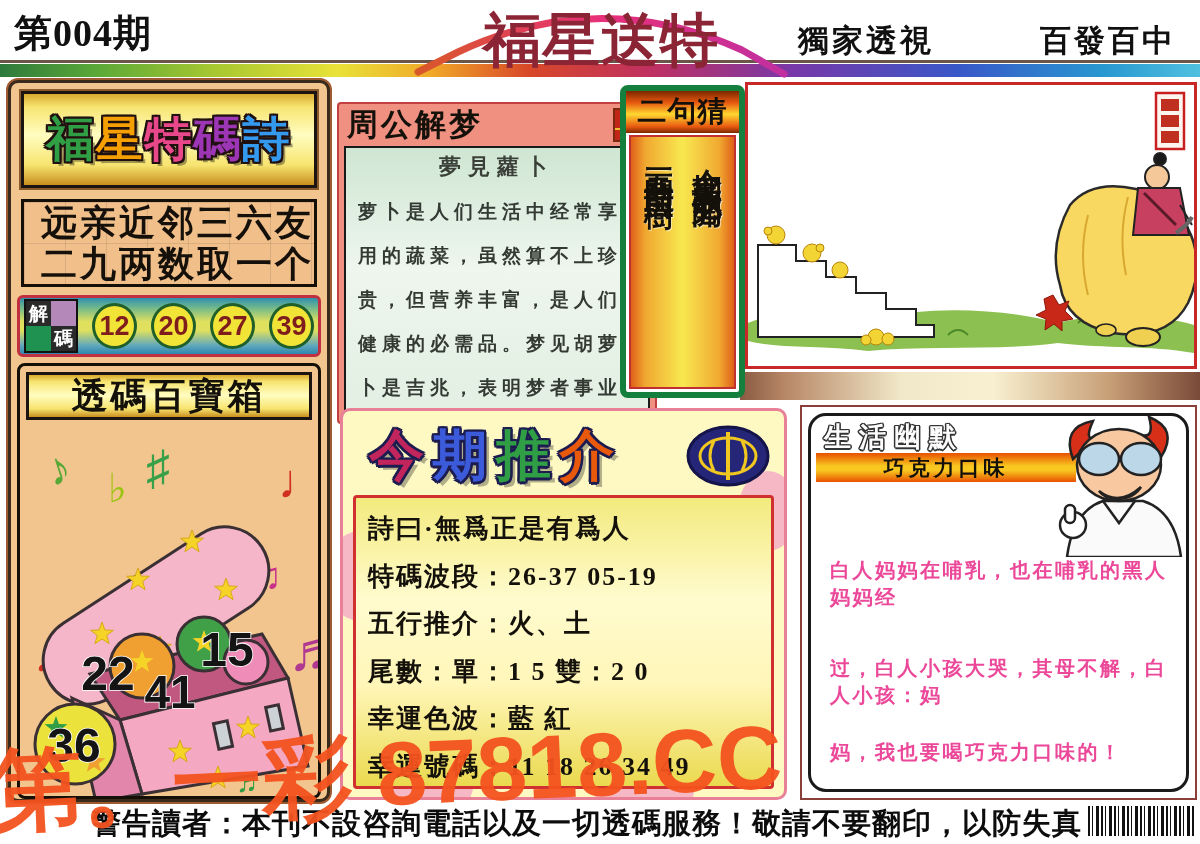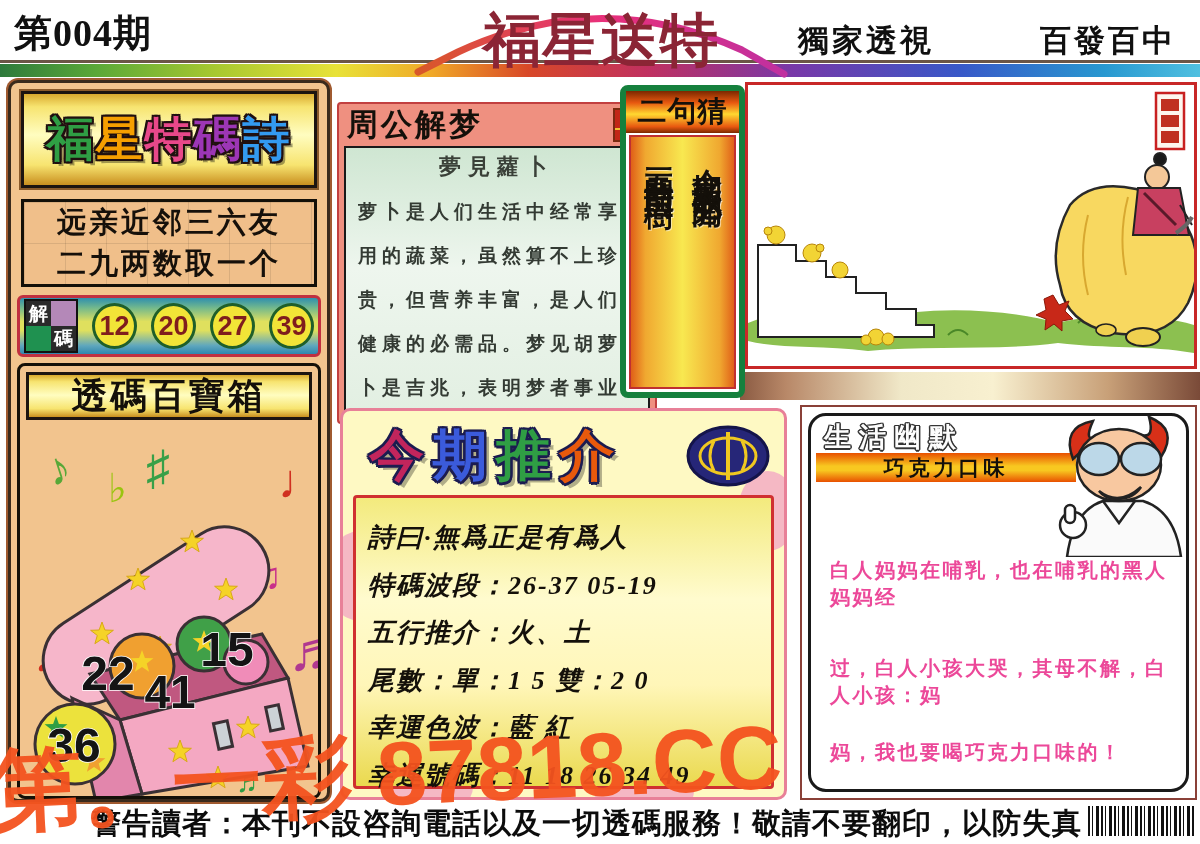--- a/index.html
+++ b/index.html
@@ -27,22 +27,22 @@
     background:linear-gradient(180deg,#d9a92e 0%,#f7e470 14%,#fffdc0 45%,#f7e470 78%,#c98f1f 100%);
     display:flex; align-items:center; justify-content:center; }
   .poem-title-box span { font-size:47px; font-weight:900; letter-spacing:2px;
     text-shadow:2px 0 #201010,-2px 0 #201010,0 2px #201010,0 -2px #201010,
       2px 2px #201010,-2px 2px #201010,2px -2px #201010,-2px -2px #201010,4px 4px 0 rgba(0,0,0,.35); }
   .tc1{color:#2f9e44}.tc2{color:#f59f00}.tc3{color:#e8488a}.tc4{color:#9c36b5}.tc5{color:#339af0}
   .poem-box { position:absolute; left:10px; top:116px; width:296px; height:88px; border:3px solid #141008;
     background:#f0bf8a;
     background-image:linear-gradient(#00000018 1px,transparent 1px),linear-gradient(90deg,#00000018 1px,transparent 1px);
     background-size:41px 41px; display:flex; flex-direction:column; justify-content:center; }
-  .poem-line { font-family:Liberation Serif, serif; font-weight:900; font-size:29px; color:#16100a;
-    letter-spacing:3px; text-align:center; line-height:41px; }
+  .poem-line { font-family:Liberation Sans, sans-serif; font-weight:900; font-size:36px; color:#16100a;
+    letter-spacing:3px; text-align:right; line-height:41px; }
   .decode-box { position:absolute; left:6px; top:212px; width:304px; height:62px; border:3px solid #c03040;
     border-radius:6px; display:flex; align-items:center; padding:0 4px;
     background:linear-gradient(180deg,#2f8fae 0%,#74b98c 18%,#dfe05e 42%,#dfe05e 58%,#5fa7bd 85%,#2f86ae 100%); }
   .decode-badge { width:54px; height:54px; border:2px solid #111; display:grid;
     grid-template-columns:25px 25px; grid-template-rows:25px 25px; }
   .decode-badge div { display:flex; align-items:center; justify-content:center; }
   .db1 { background:#2a2a2a; color:#fff; font-size:19px; font-weight:900; }
   .db2 { background:#b488b8; }
   .db3 { background:#1f9150; }
   .db4 { background:#2a2a2a; color:#fff; font-size:19px; font-weight:900; }
@@ -95,22 +95,22 @@
   .rec-box { position:absolute; left:340px; top:408px; width:447px; height:392px; border:3px solid #e88098;
     border-radius:10px; background:#fef9c3; overflow:hidden; z-index:4; }
   .rec-blob { position:absolute; border-radius:50%; background:#f2a8c4; opacity:.8; }
   .rec-title { position:absolute; left:26px; top:8px; z-index:2; }
   .rec-title span { font-size:55px; font-weight:900; letter-spacing:4px;
     text-shadow:2.5px 0 #1c1c50,-2.5px 0 #1c1c50,0 2.5px #1c1c50,0 -2.5px #1c1c50,
       2px 2px #1c1c50,-2px 2px #1c1c50,2px -2px #1c1c50,-2px -2px #1c1c50,5px 5px 0 rgba(0,0,0,.3); }
   .rc1{color:#c2255c}.rc2{color:#3b5bdb}.rc3{color:#2f9e44}.rc4{color:#e8590c}
   .rec-logo { position:absolute; right:14px; top:14px; z-index:2; }
   .rec-panel { position:absolute; left:10px; right:10px; top:84px; bottom:8px; border:3px solid #d03030;
-    border-radius:4px; z-index:2; padding:16px 12px;
-    background:linear-gradient(180deg,#f3ea7d 0%,#fffbce 35%,#fff6b8 65%,#ead94e 100%);font-style:italic; }
+    border-radius:4px; z-index:2; padding:7px 12px;
+    background:linear-gradient(180deg,#f3ea7d 0%,#fffbce 35%,#fff6b8 65%,#ead94e 100%); }
   .rec-row { font-family:"Liberation Serif", serif; font-weight:900; font-size:26px; color:#14100a;
     letter-spacing:2px; line-height:47.5px; white-space:nowrap; }
 
   
   .humor-box { position:absolute; left:800px; top:405px; width:397px; height:395px; border:2px solid #8a4038;
     background:#fff; z-index:4; }
   .humor-inner { position:absolute; left:6px; right:6px; top:6px; bottom:6px; border:3px solid #1a1a1a;
     border-radius:18px; }
   .humor-title { position:absolute; left:22px; top:12px; font-size:27px; font-weight:900; color:#fdfdfd;
     letter-spacing:8px;

